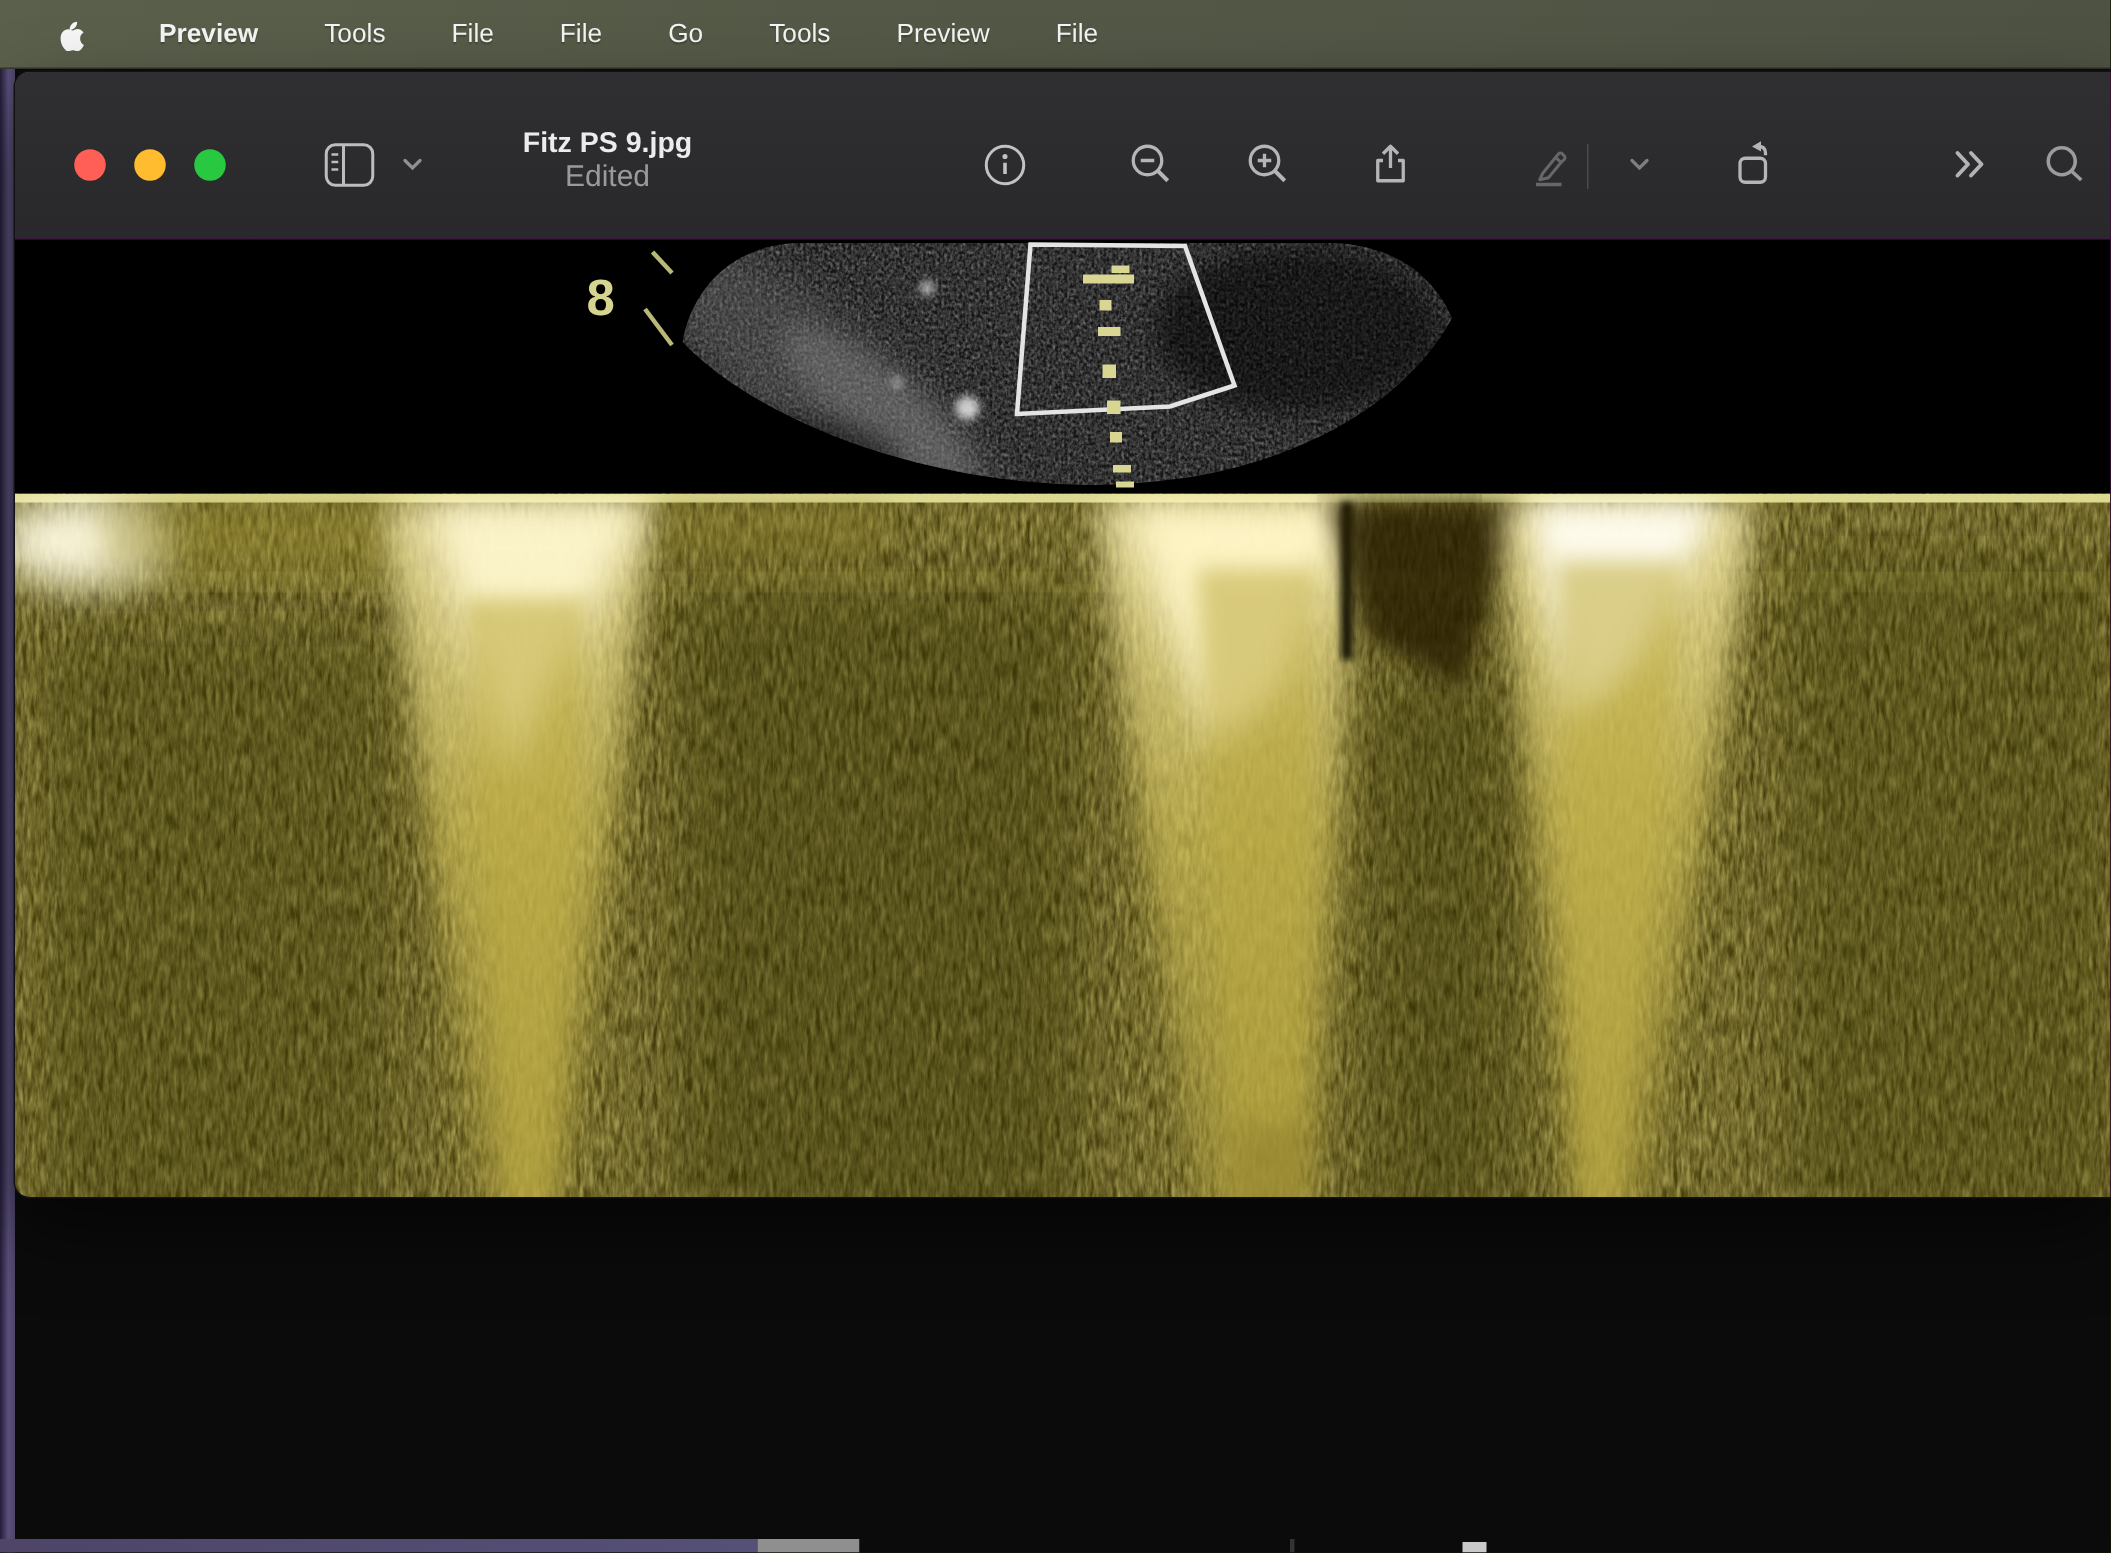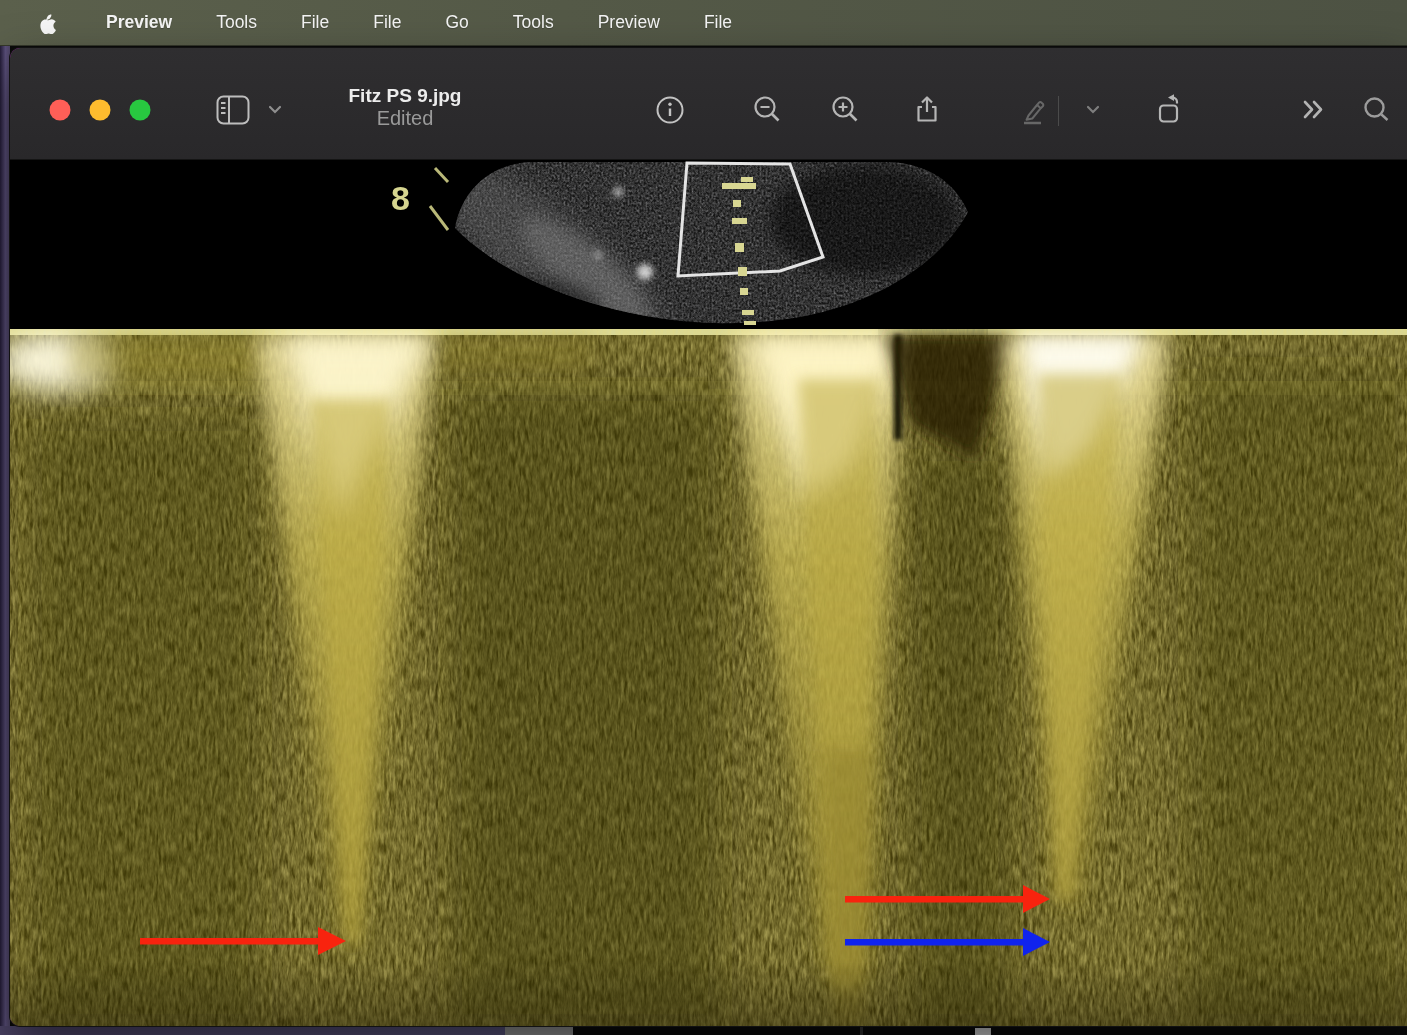--- a/index.html
+++ b/index.html
@@ -21,21 +21,21 @@
   .menubar { position:absolute; left:0; top:0; width:1407px; height:46px;
     background:linear-gradient(90deg,#5b604c,#545947 40%,#4d5243);
     border-bottom:1px solid rgba(20,22,14,.55);
     display:flex; align-items:center; gap:44px; padding-left:38px;
     color:#f4f4f4; font-size:17.5px; text-shadow:0 1px 1px rgba(0,0,0,.25); }
   .menubar .mi { cursor:default; white-space:nowrap; }
   .menubar .bold { font-weight:700; }
   .apple { width:24px; height:24px; display:flex; align-items:center; }
 
   
-  .window { position:absolute; left:10px; top:48px; width:1397px; height:978px;
+  .window { position:absolute; left:10px; top:48px; width:1397px; height:750px;
     border-radius:10px 0 0 10px; overflow:hidden; background:#a21caf;
     box-shadow:0 0 0 1px #121212, 0 22px 50px rgba(0,0,0,.55); }
   .titlebar { position:absolute; left:0; top:0; width:100%; height:112px;
     background:linear-gradient(#2f2e30,#29282a); border-bottom:1px solid #151515; }
   .tl-svg { position:absolute; left:39px; top:51px; }
   .icon-btn { position:absolute; width:34px; height:34px; top:45px; }
   .titleblock { position:absolute; left:295px; top:36px; width:200px; text-align:center; }
   .titleblock .t { color:#ececec; font-size:19px; font-weight:700; line-height:24px; }
   .titleblock .s { color:#9a9a9a; font-size:20px; line-height:20px; }
   .vsep { position:absolute; left:1048px; top:48px; width:1px; height:30px; background:#4b4b4b; }

